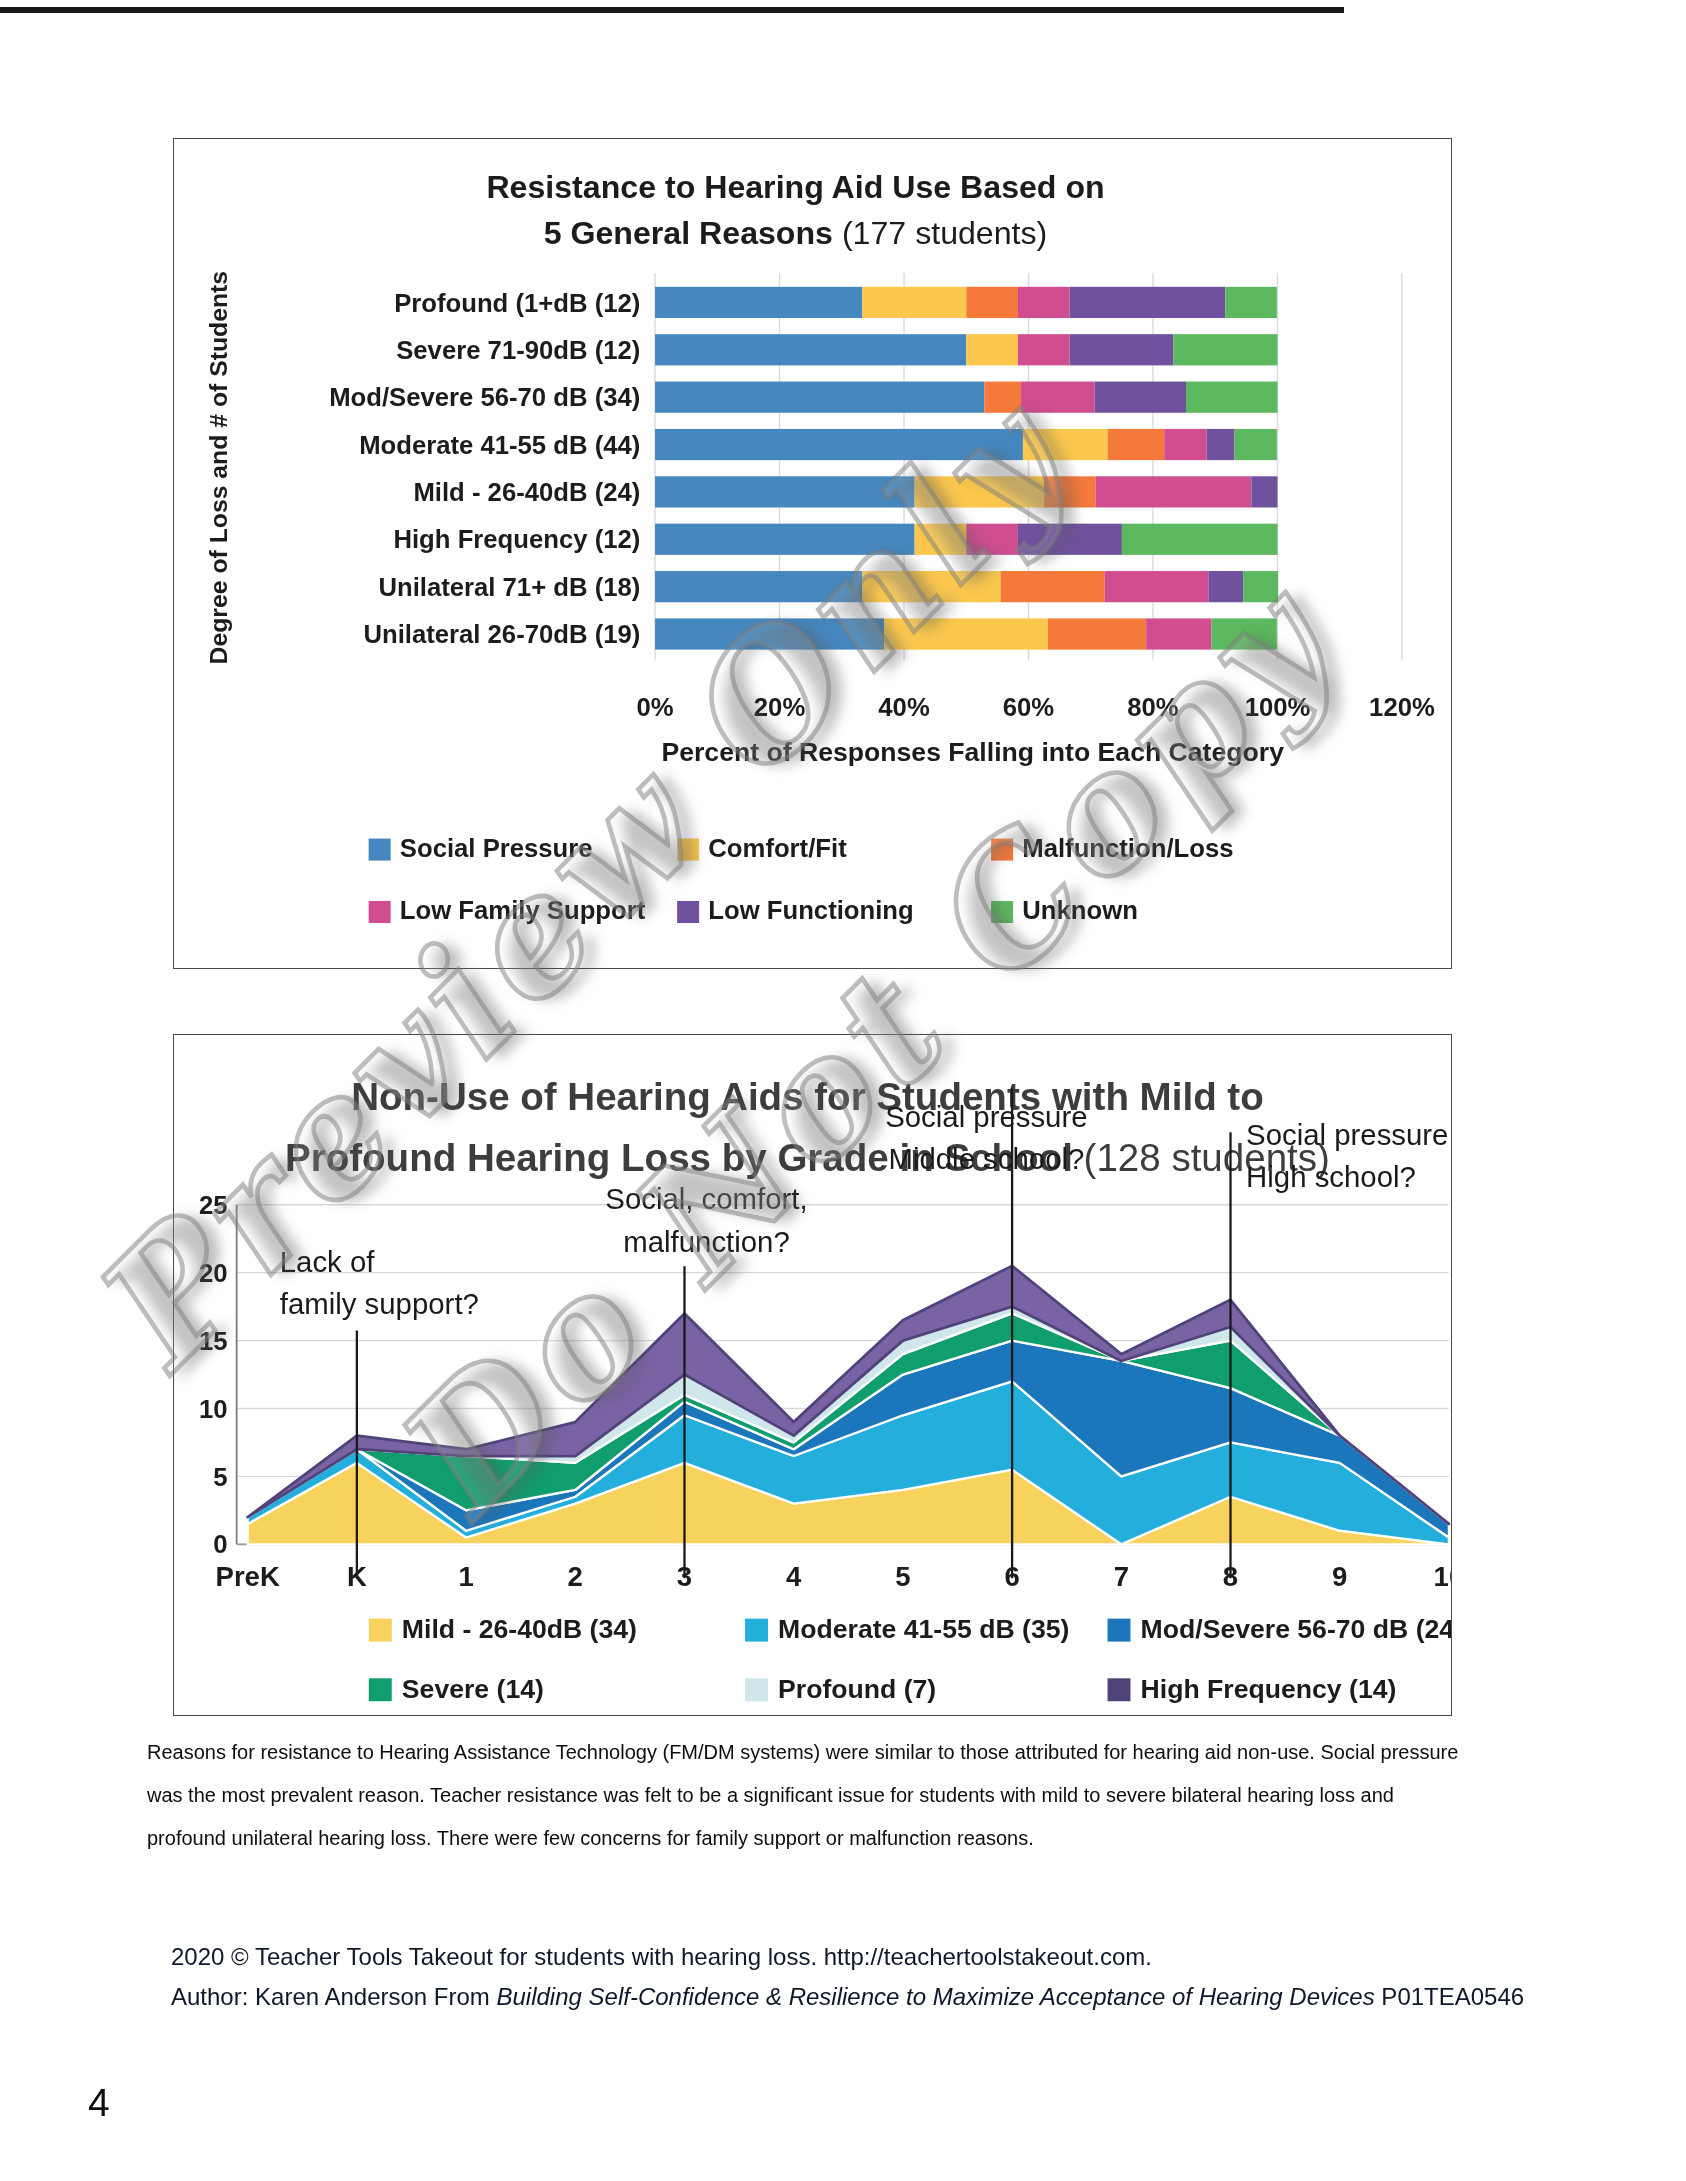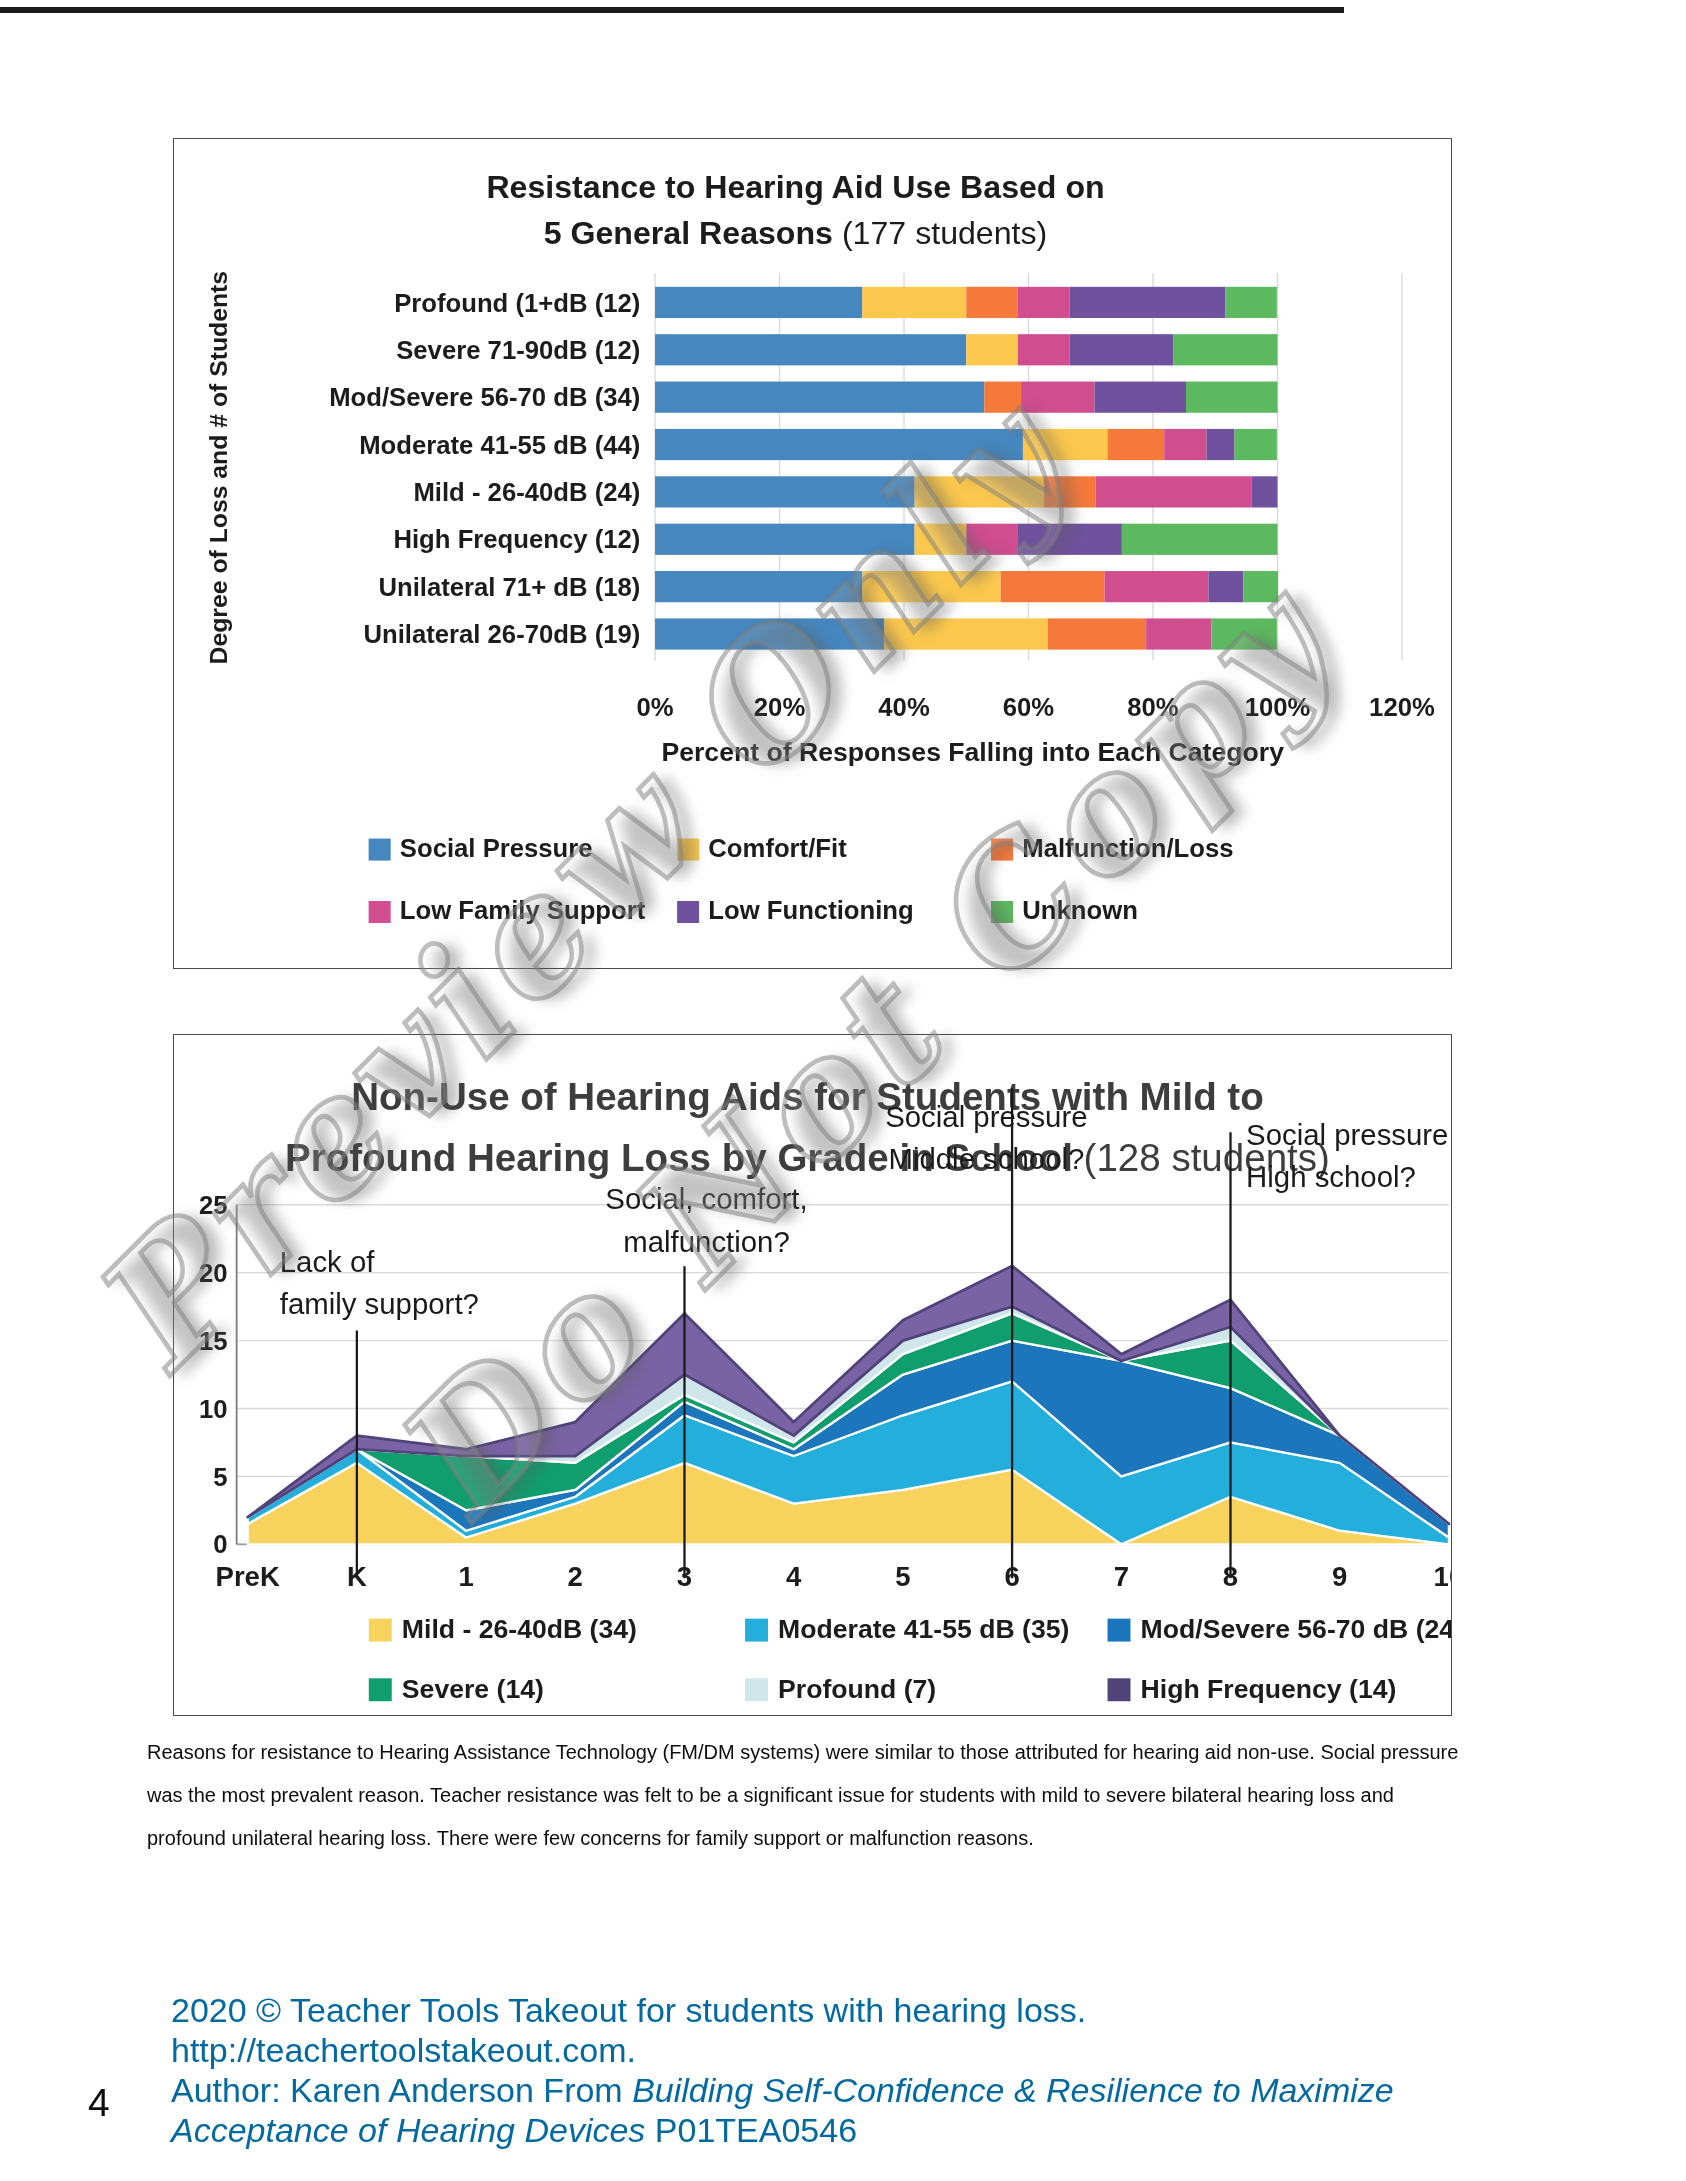--- a/index.html
+++ b/index.html
@@ -13,21 +13,21 @@
   .watermark{position:absolute;left:55px;top:432px;width:1286px;height:1120px;
      display:flex;flex-direction:column;align-items:center;justify-content:center;gap:129px;
      transform:rotate(-45deg);pointer-events:none;z-index:6;}
   .watermark span{font-family:"DejaVu Serif", serif;font-style:italic;font-weight:bold;
      font-size:161px;letter-spacing:9.2px;color:rgba(255,255,255,0.10);
      -webkit-text-stroke:4.6px rgba(125,125,125,0.50);
      text-shadow:8.3px 10px 13px rgba(90,90,90,0.40);white-space:nowrap;}
   .watermark span:nth-child(2){transform:translateX(83px);}
   .body-par{position:absolute;left:147px;top:1731px;width:1313px;
      font-size:20px;line-height:43px;color:#0d0d0d;}
-  .footer{position:absolute;left:171px;top:1990px;width:1377px;font-size:34px;line-height:40px;color:#0369a1;}
+  .footer{position:absolute;left:171px;top:1937px;width:1377px;font-size:24px;line-height:40px;color:#0f172a;}
   .footer .it{font-style:italic;}
   .pagenum{position:absolute;left:88px;top:2081px;font-size:39px;color:#0d0d0d;}
 </style>
 </head>
 <body>
 
 <div class="page">
   <div class="scanline"></div>
 
   <div class="chart-box" id="chart1-box">

